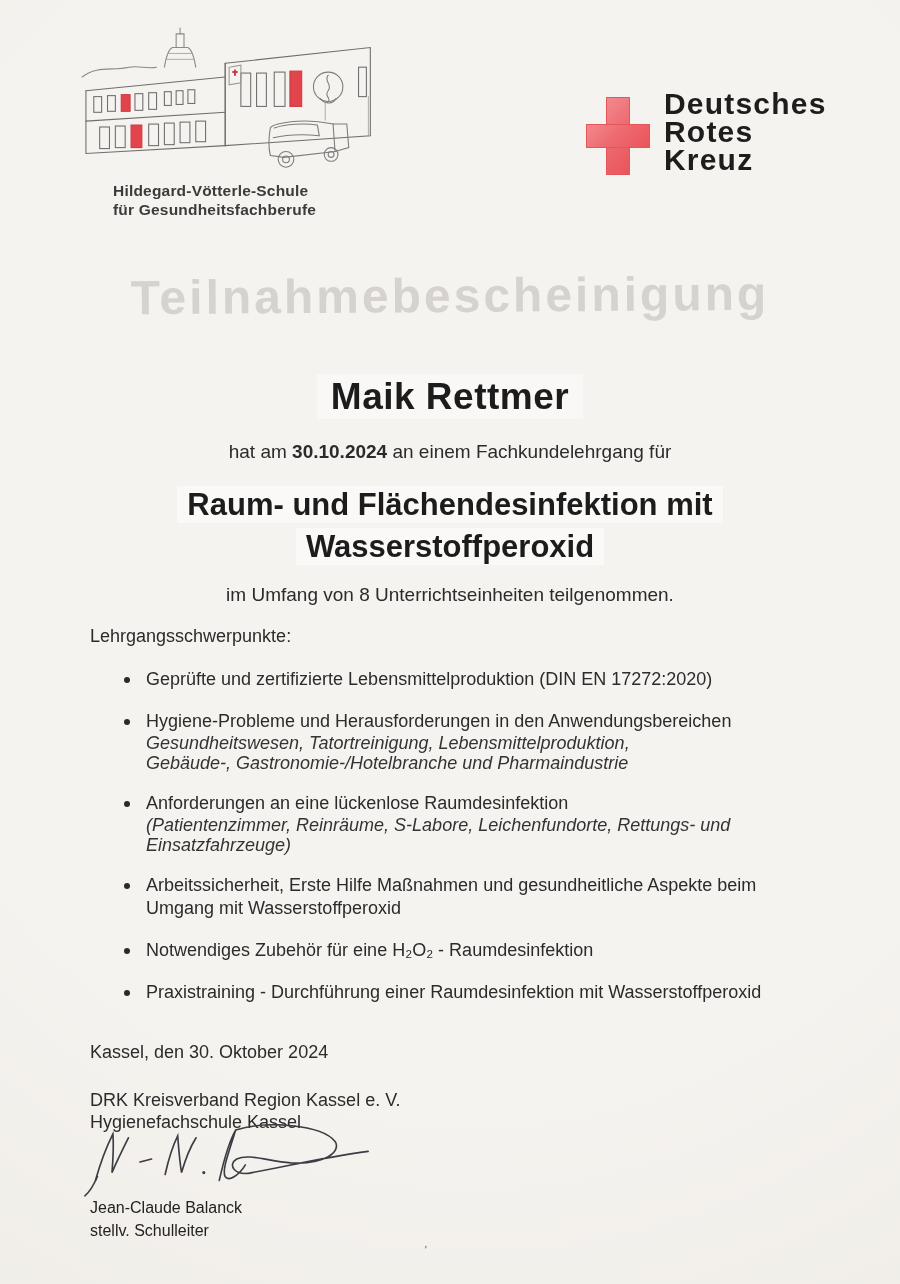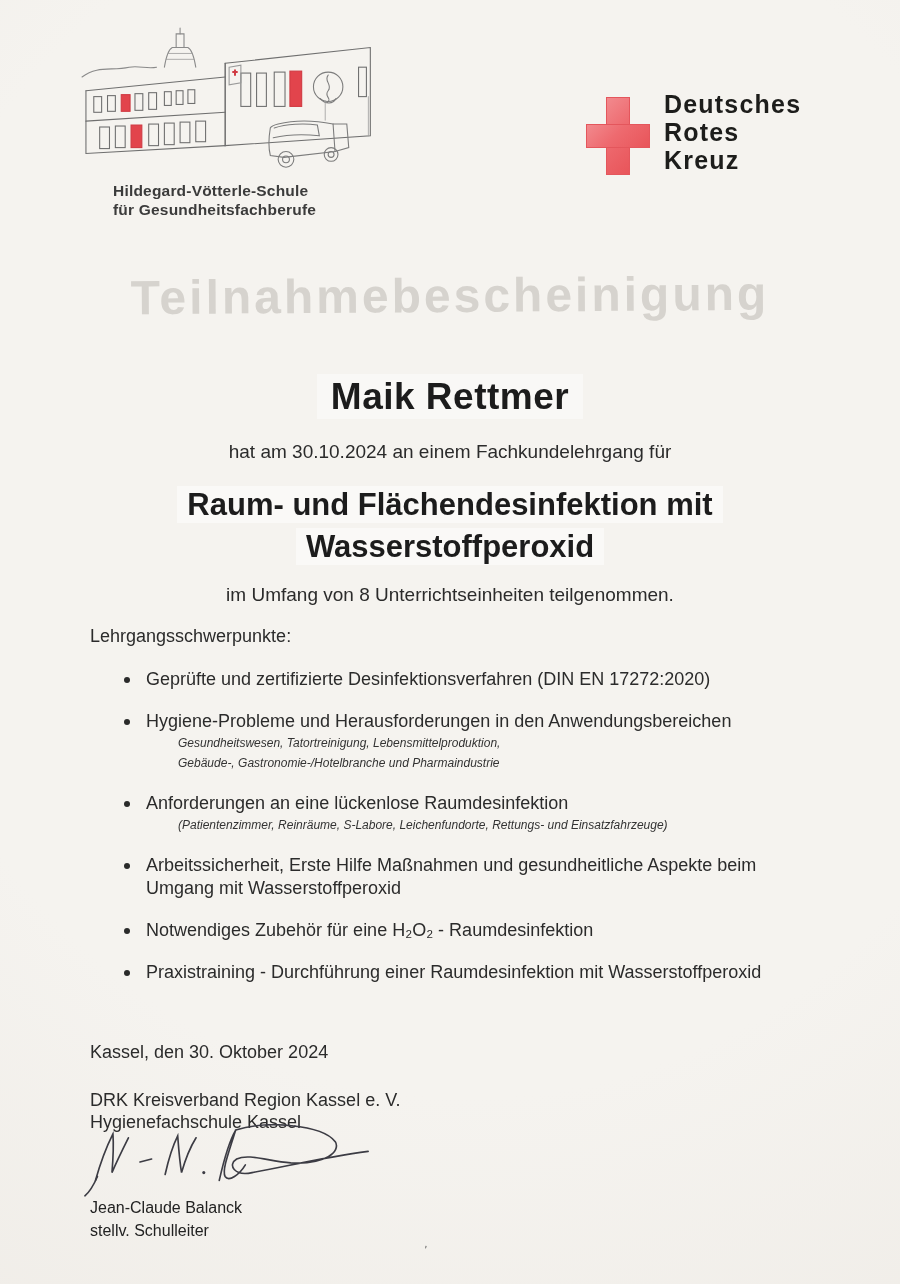--- a/index.html
+++ b/index.html
@@ -22,47 +22,47 @@
   }
   .drk{position:absolute;left:586px;top:88px;width:240px;height:95px;}
   .drk-cross{
     position:absolute;left:0;top:9px;width:64px;height:78px;
   }
   .cross-v,.cross-h{position:absolute;background:linear-gradient(135deg,#f28b8f 0%,#ee6b70 45%,#e85459 100%);}
   .cross-v{left:20px;top:0;width:24px;height:78px;box-shadow:inset 0 0 0 1px #e4565c;}
   .cross-h{left:0;top:27px;width:64px;height:24px;box-shadow:inset 0 0 0 1px #e4565c;}
   .drk-text{
     position:absolute;left:78px;top:2px;
-    font-size:25px;line-height:28px;font-weight:600;letter-spacing:1.2px;color:#1d1d1b;
+    font-size:30px;line-height:28px;font-weight:600;letter-spacing:1.2px;color:#1d1d1b;
   }
   
   .watermark{
     position:absolute;left:0;right:0;top:268px;text-align:center;
     font-size:48px;font-weight:bold;letter-spacing:3px;color:#d6d3ce;
     transform:rotate(-0.4deg);white-space:nowrap;
   }
   
   .centerline{position:absolute;left:0;right:0;text-align:center;}
   .recipient{top:376px;font-size:37px;font-weight:bold;letter-spacing:.5px;color:#1c1c1c;}
   .recipient .hl{background:rgba(255,255,255,.45);padding:2px 14px;}
   .introline{top:441px;font-size:19px;}
-  .introline b{font-weight:normal;}
+  .introline b{font-weight:bold;}
   .course-title{top:484px;font-size:31px;font-weight:bold;line-height:42px;color:#1c1c1c;}
   .course-title .hl{background:rgba(255,255,255,.5);padding:1px 10px;}
   .scopeline{top:584px;font-size:19px;}
   
   .topics-heading{position:absolute;left:90px;top:626px;font-size:18px;}
   .topic-list{position:absolute;left:108px;top:668px;width:714px;font-size:18px;line-height:23px;}
   .topic-item{display:flex;margin-bottom:19px;}
   .bullet{flex:0 0 38px;position:relative;}
   .bullet::before{
     content:"";position:absolute;left:16px;top:9px;width:6px;height:6px;border-radius:50%;background:#2a2a2a;
   }
   .topic-body{flex:1;}
-  .topic-sub{font-size:12px;line-height:20px;font-style:italic;color:#333;margin-left:32px;}
+  .topic-sub{font-size:18px;line-height:20px;font-style:italic;color:#333;}
   
   .place-date{position:absolute;left:90px;top:1042px;font-size:18px;}
   .org{position:absolute;left:90px;top:1089px;font-size:18px;line-height:22px;}
   .signature{position:absolute;left:82px;top:1124px;width:290px;height:74px;}
   .signer{position:absolute;left:90px;top:1196px;font-size:16px;line-height:23px;color:#222;}
   .tick-mark{position:absolute;left:424px;top:1243px;font-size:12px;color:#6a6a6a;transform:rotate(12deg);}
 </style>
 </head>
 <body>
 
@@ -154,21 +154,21 @@
   </div>
 
   <div class="centerline scopeline">im Umfang von 8 Unterrichtseinheiten teilgenommen.</div>
 
   <div class="topics-heading">Lehrgangsschwerpunkte:</div>
   <div class="topic-list" id="topic-list">
 
     <div class="topic-item">
       <span class="bullet"></span>
       <div class="topic-body">
-        <div class="topic-text">Geprüfte und zertifizierte Desinfektionsverfahren (DIN EN 17272:2020)</div>
+        <div class="topic-text">Geprüfte und zertifizierte Lebensmittelproduktion (DIN EN 17272:2020)</div>
       </div>
     </div>
 
     <div class="topic-item">
       <span class="bullet"></span>
       <div class="topic-body">
         <div class="topic-text">Hygiene-Probleme und Herausforderungen in den Anwendungsbereichen</div>
       <div class="topic-sub">Gesundheitswesen, Tatortreinigung, Lebensmittelproduktion,</div>
           <div class="topic-sub">Gebäude-, Gastronomie-/Hotelbranche und Pharmaindustrie</div>
         </div>

